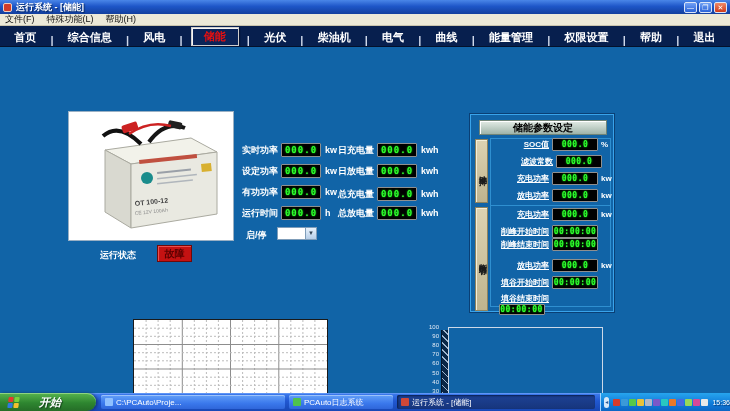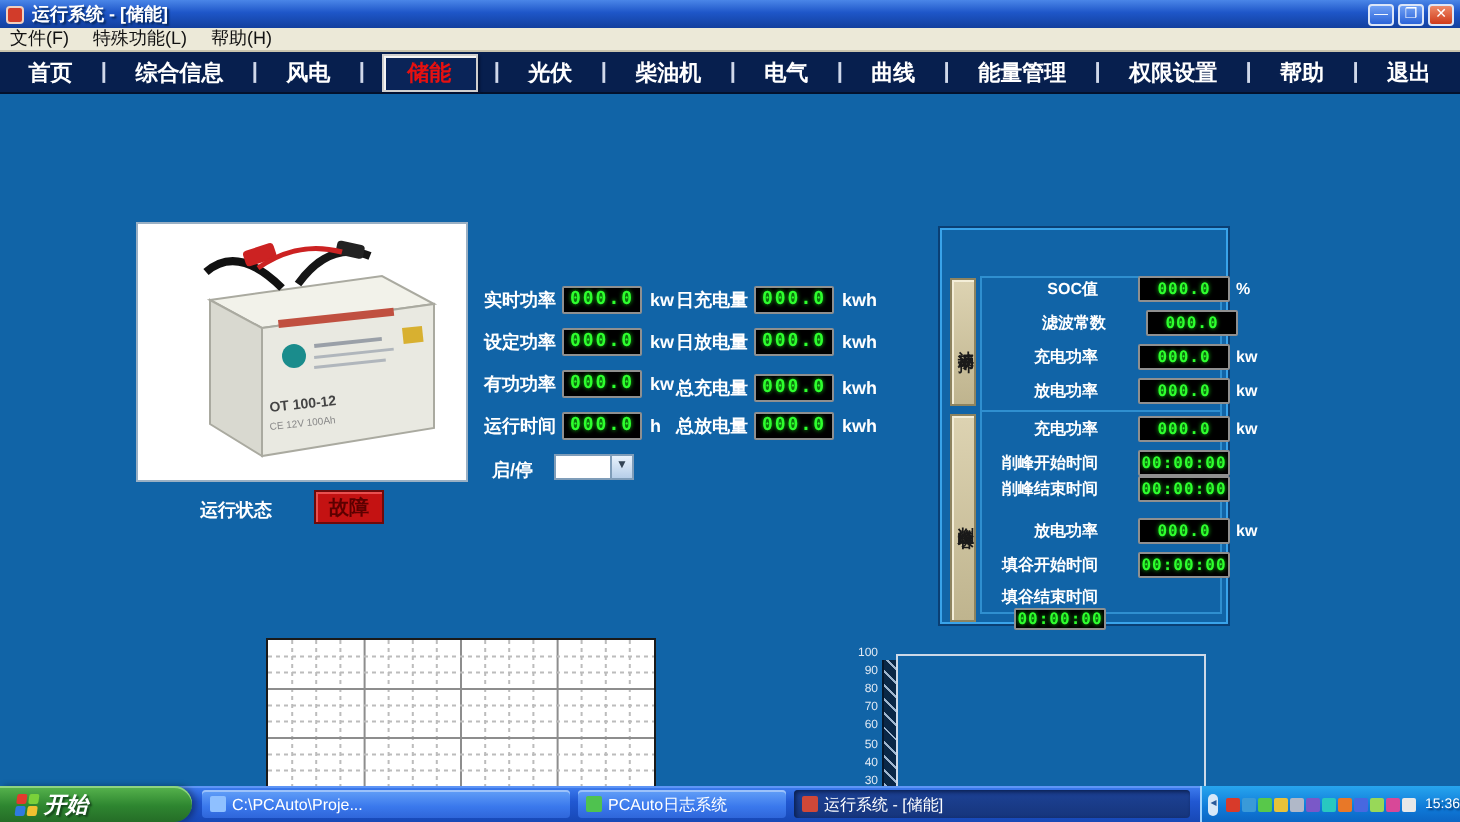--- a/index.html
+++ b/index.html
@@ -19,21 +19,21 @@
     background:linear-gradient(180deg,#71a1f5,#2a63d8);}
   .winbtn.close{background:linear-gradient(180deg,#ef8a68,#cf3a1a);}
 
   
   #menubar{left:0;top:14px;width:730px;height:12px;background:#ece9d8;border-bottom:1px solid #c9c4ae;
     display:flex;align-items:center;gap:12px;padding:0 5px;}
   .menu-item{font-size:9px;color:#111;white-space:nowrap;}
 
   
   #navbar{left:0;top:26px;width:730px;height:21px;background:#071f4e;border-bottom:1px solid #03112c;
-    display:flex;align-items:center;justify-content:space-evenly;}
+    display:flex;align-items:flex-end;justify-content:space-evenly;}
   .nav-item{color:#fff;font-size:11px;font-weight:bold;white-space:nowrap;padding:1px 6px;}
   .nav-sep{color:#cfd8ea;font-size:11px;font-weight:bold;}
   .nav-item.active{color:#e61010;border:1px solid #cfcfcf;box-shadow:inset 1px 1px 0 #f5f5f5,1px 1px 1px #041233;
     padding:1px 12px;background:#0a2458;}
 
   
   #main{left:0;top:47px;width:730px;height:341px;background:#1164a7;}
 
   .lbl{color:#fff;font-weight:bold;font-size:9px;white-space:nowrap;}
   .led{background:#000;border:1px solid #8f8f8f;border-radius:1px;
@@ -70,21 +70,21 @@
     box-shadow:inset 1px 1px 0 #fff;color:#000;font-size:10px;font-weight:bold;
     display:flex;align-items:center;justify-content:center;}
   .vtab{position:absolute;left:4px;width:13px;background:linear-gradient(180deg,#ddd3b2,#bfb48e);
     border:1px solid #8d835f;box-shadow:inset 1px 1px 0 #f4eed8;
     color:#1a1a1a;font-size:8px;font-weight:bold;
     writing-mode:vertical-rl;text-orientation:upright;letter-spacing:1px;
     display:flex;align-items:center;justify-content:center;}
   #group-frame{left:19px;top:23px;width:121px;height:169px;border:1px solid #2f8fd0;}
   #group-divider{left:19px;top:90px;width:121px;height:1px;background:#2f8fd0;}
   .prow{position:absolute;height:13px;display:flex;align-items:center;}
-  .prow .plabel{width:58px;text-align:right;margin-right:20px;font-size:8px;}
+  .prow .plabel{width:58px;text-align:right;margin-right:3px;font-size:8px;text-decoration:underline;}
   .prow .led{width:46px;height:13px;font-size:8px;letter-spacing:0.5px;}
   .prow .unit{margin-left:3px;font-size:8px;}
 
   
   #power-chart{left:133px;top:272px;width:195px;height:100px;background:#fff;border:1px solid #1a1a1a;}
   #power-chart svg{display:block;width:193px;height:98px;}
 
   #energy-plot{left:448px;top:280px;width:155px;height:91px;border:1px solid #cdd9e8;}
   #energy-bevel-left{left:441px;top:283px;width:7px;height:91px;background:#0a2746;
     border-left:1px solid #05162b;
@@ -92,21 +92,21 @@
   #energy-yaxis{left:424px;top:277px;width:17px;height:100px;}
   .ytick{position:absolute;right:2px;font-size:6px;line-height:6px;color:#e2eaf4;}
 
   
   #taskbar{left:0;top:393px;width:730px;height:18px;
     background:linear-gradient(180deg,#3b79ec 0%,#2158d2 40%,#1748b6 100%);
     border-top:1px solid #5e95f6;}
   #start-btn{left:0;top:393px;width:96px;height:18px;border-radius:0 9px 9px 0;
     background:linear-gradient(180deg,#58b54e 0%,#2e8630 55%,#256d27 100%);
     box-shadow:inset 0 1px 0 #8ed480,2px 0 3px rgba(0,0,0,.35);
-    display:flex;align-items:center;gap:3px;padding:4px 8px;}
+    display:flex;align-items:center;gap:20px;padding:4px 8px;}
   #start-flag{width:11px;height:11px;display:grid;grid-template-columns:5px 5px;grid-template-rows:5px 5px;gap:1px;transform:skewX(-8deg);}
   #start-flag span{border-radius:1px;}
   #start-text{color:#fff;font-size:11px;font-weight:bold;font-style:italic;text-shadow:1px 1px 1px #15421a;}
   .taskbtn{position:absolute;top:395px;height:14px;border-radius:2px;display:flex;align-items:center;gap:3px;
     padding:0 4px;color:#fff;font-size:8px;white-space:nowrap;overflow:hidden;
     background:linear-gradient(180deg,#63a0f8,#3a78ec 60%,#2f66da);box-shadow:inset 0 1px 0 #9cc2fa;}
   .taskbtn.active{background:linear-gradient(180deg,#1d4296,#16357c);box-shadow:inset 1px 1px 2px #0a1f4e;}
   .task-ico{width:8px;height:8px;border-radius:1px;flex:none;}
   #tray{left:600px;top:393px;width:130px;height:18px;
     background:linear-gradient(180deg,#27a5ee 0%,#0f7ad8 60%,#0c66c4 100%);
@@ -230,20 +230,21 @@
       <span class="unit">kwh</span>
     </div>
 
     <span class="lbl abs" style="left:246px;top:182px;">启/停</span>
     <div id="combo" class="abs">
       <span class="val"></span>
       <span class="arrow">▼</span>
     </div>
 
     <div id="panel" class="abs">
+      <div id="panel-header" class="abs">储能参数设定</div>
       <div id="group-frame" class="abs"></div>
       <div id="group-divider" class="abs"></div>
       <div class="vtab" style="top:24px;height:64px;">波动平抑</div>
       <div class="vtab" style="top:92px;height:104px;">削峰填谷</div>
 
       <div class="prow" style="left:20px;top:23px;">
         <span class="lbl plabel">SOC值</span>
         <span class="led">000.0</span>
         <span class="unit">%</span>
       </div>

